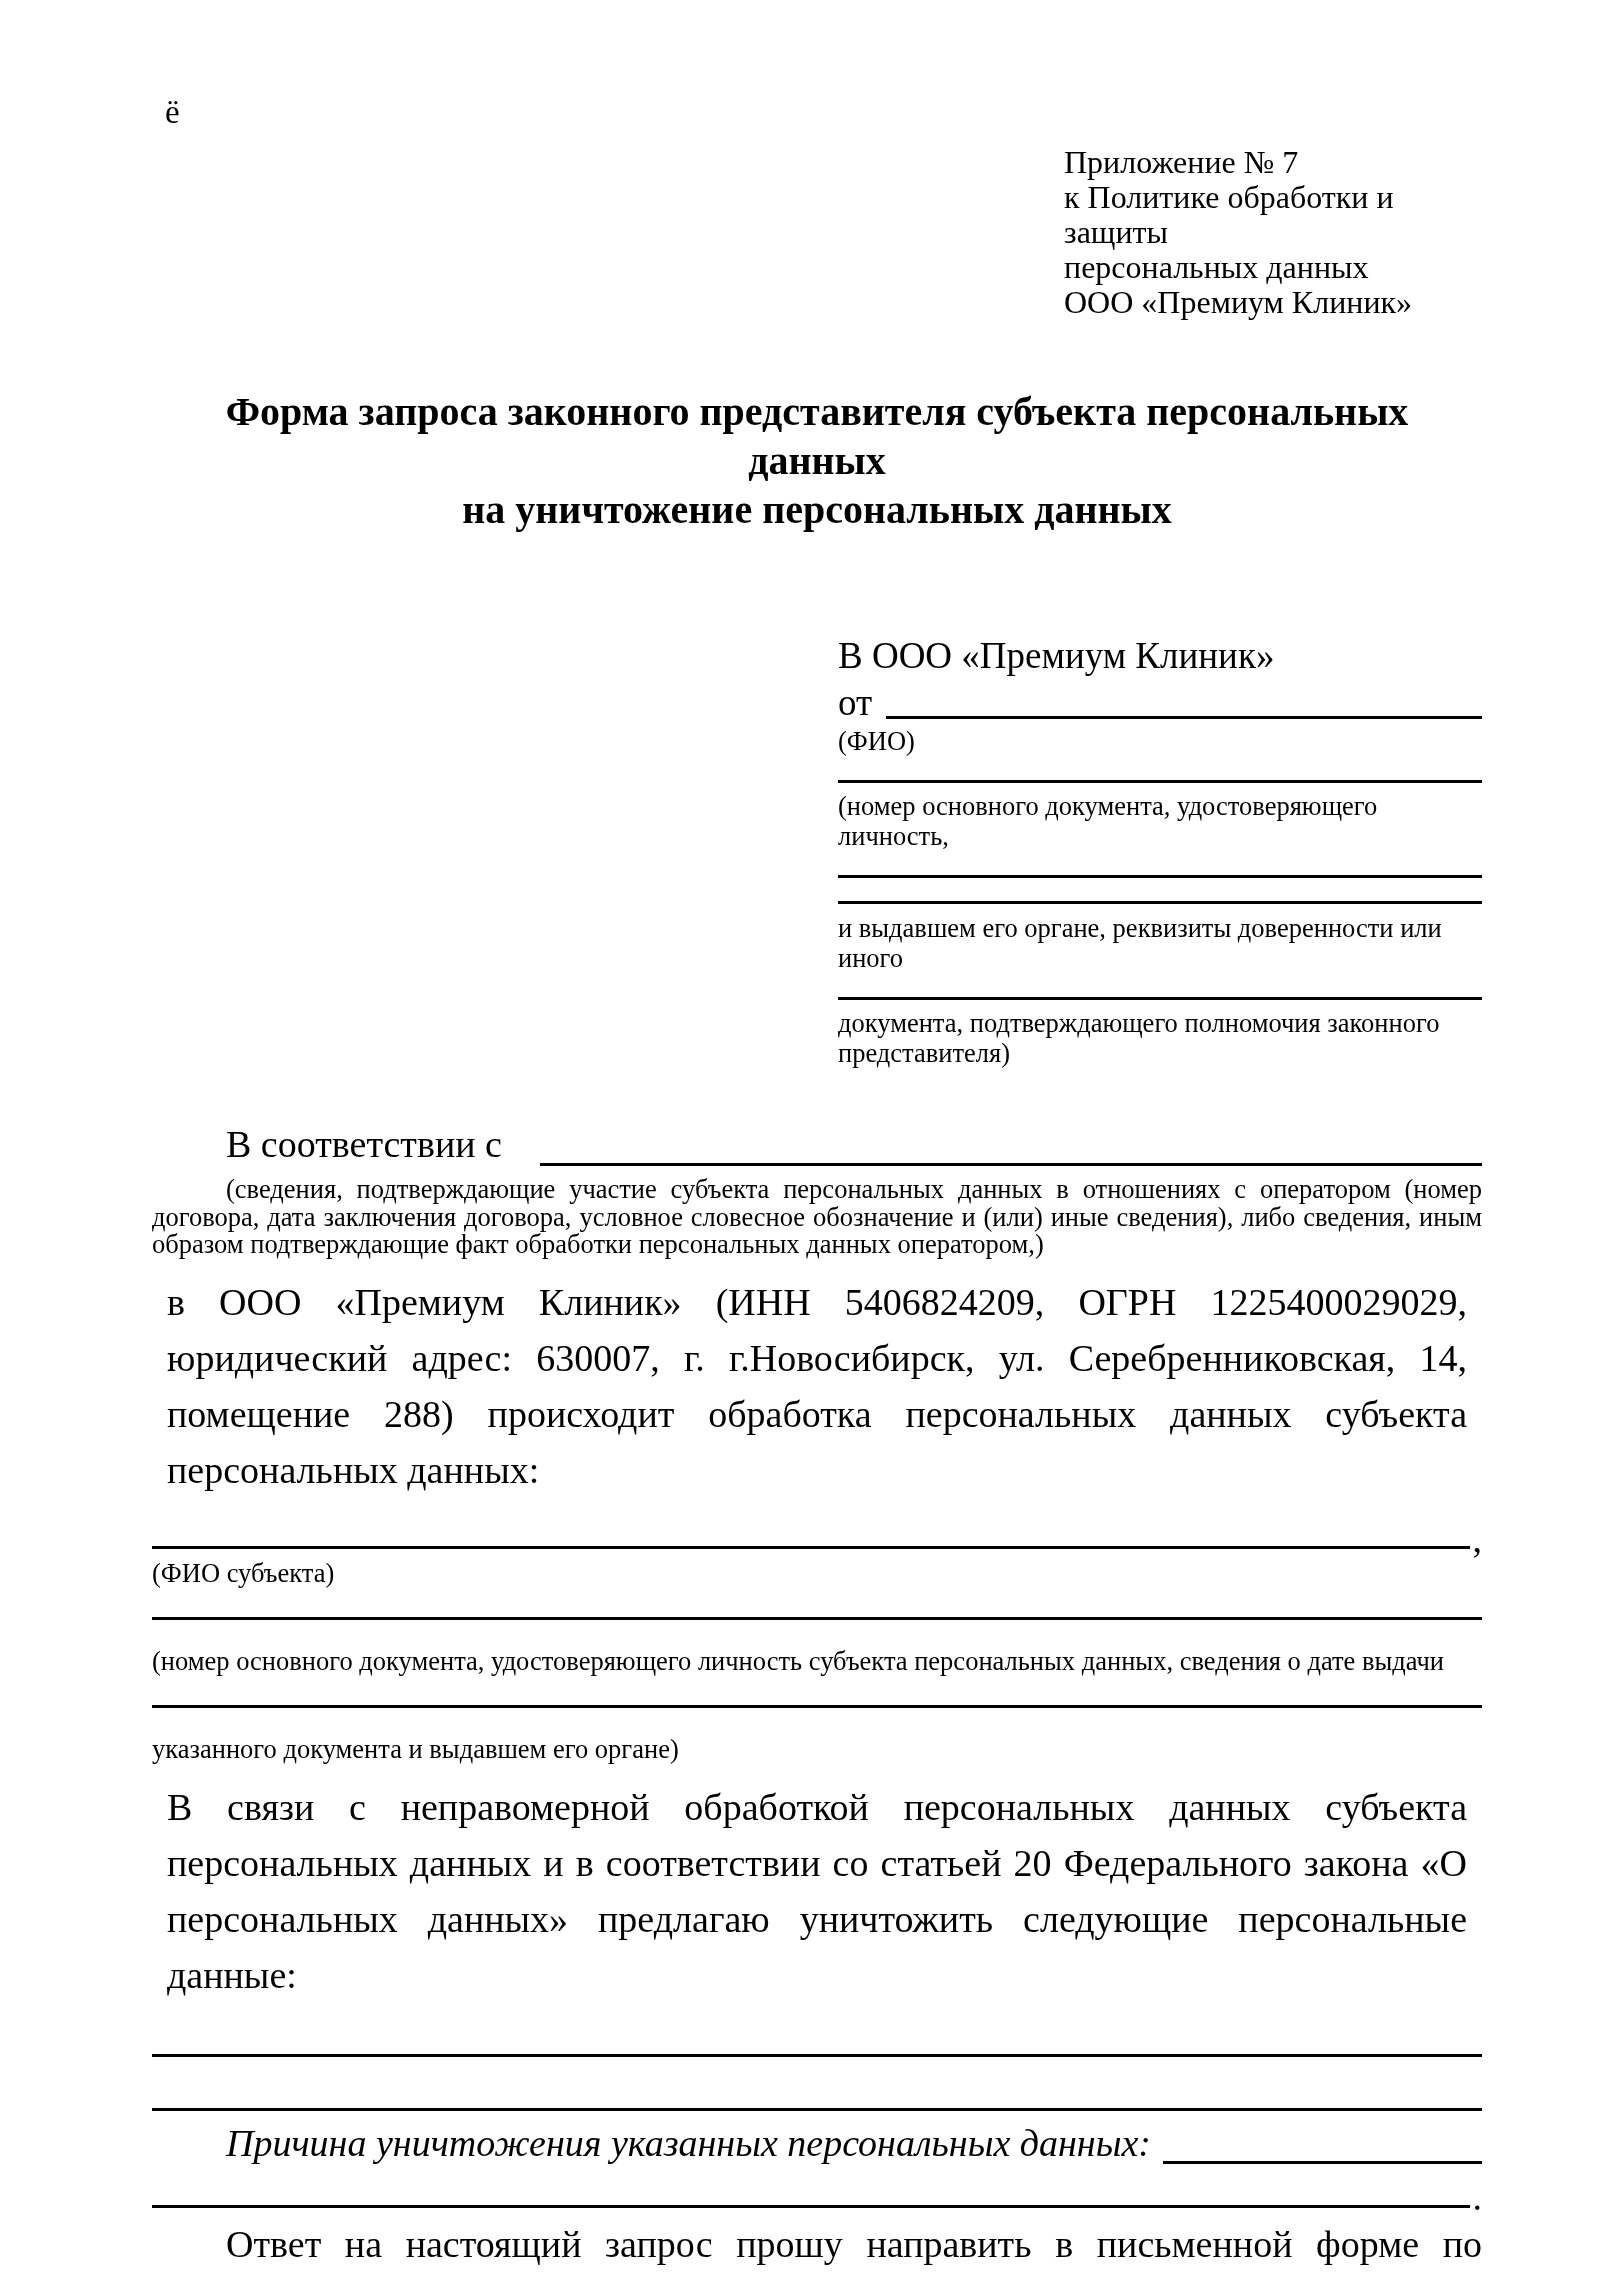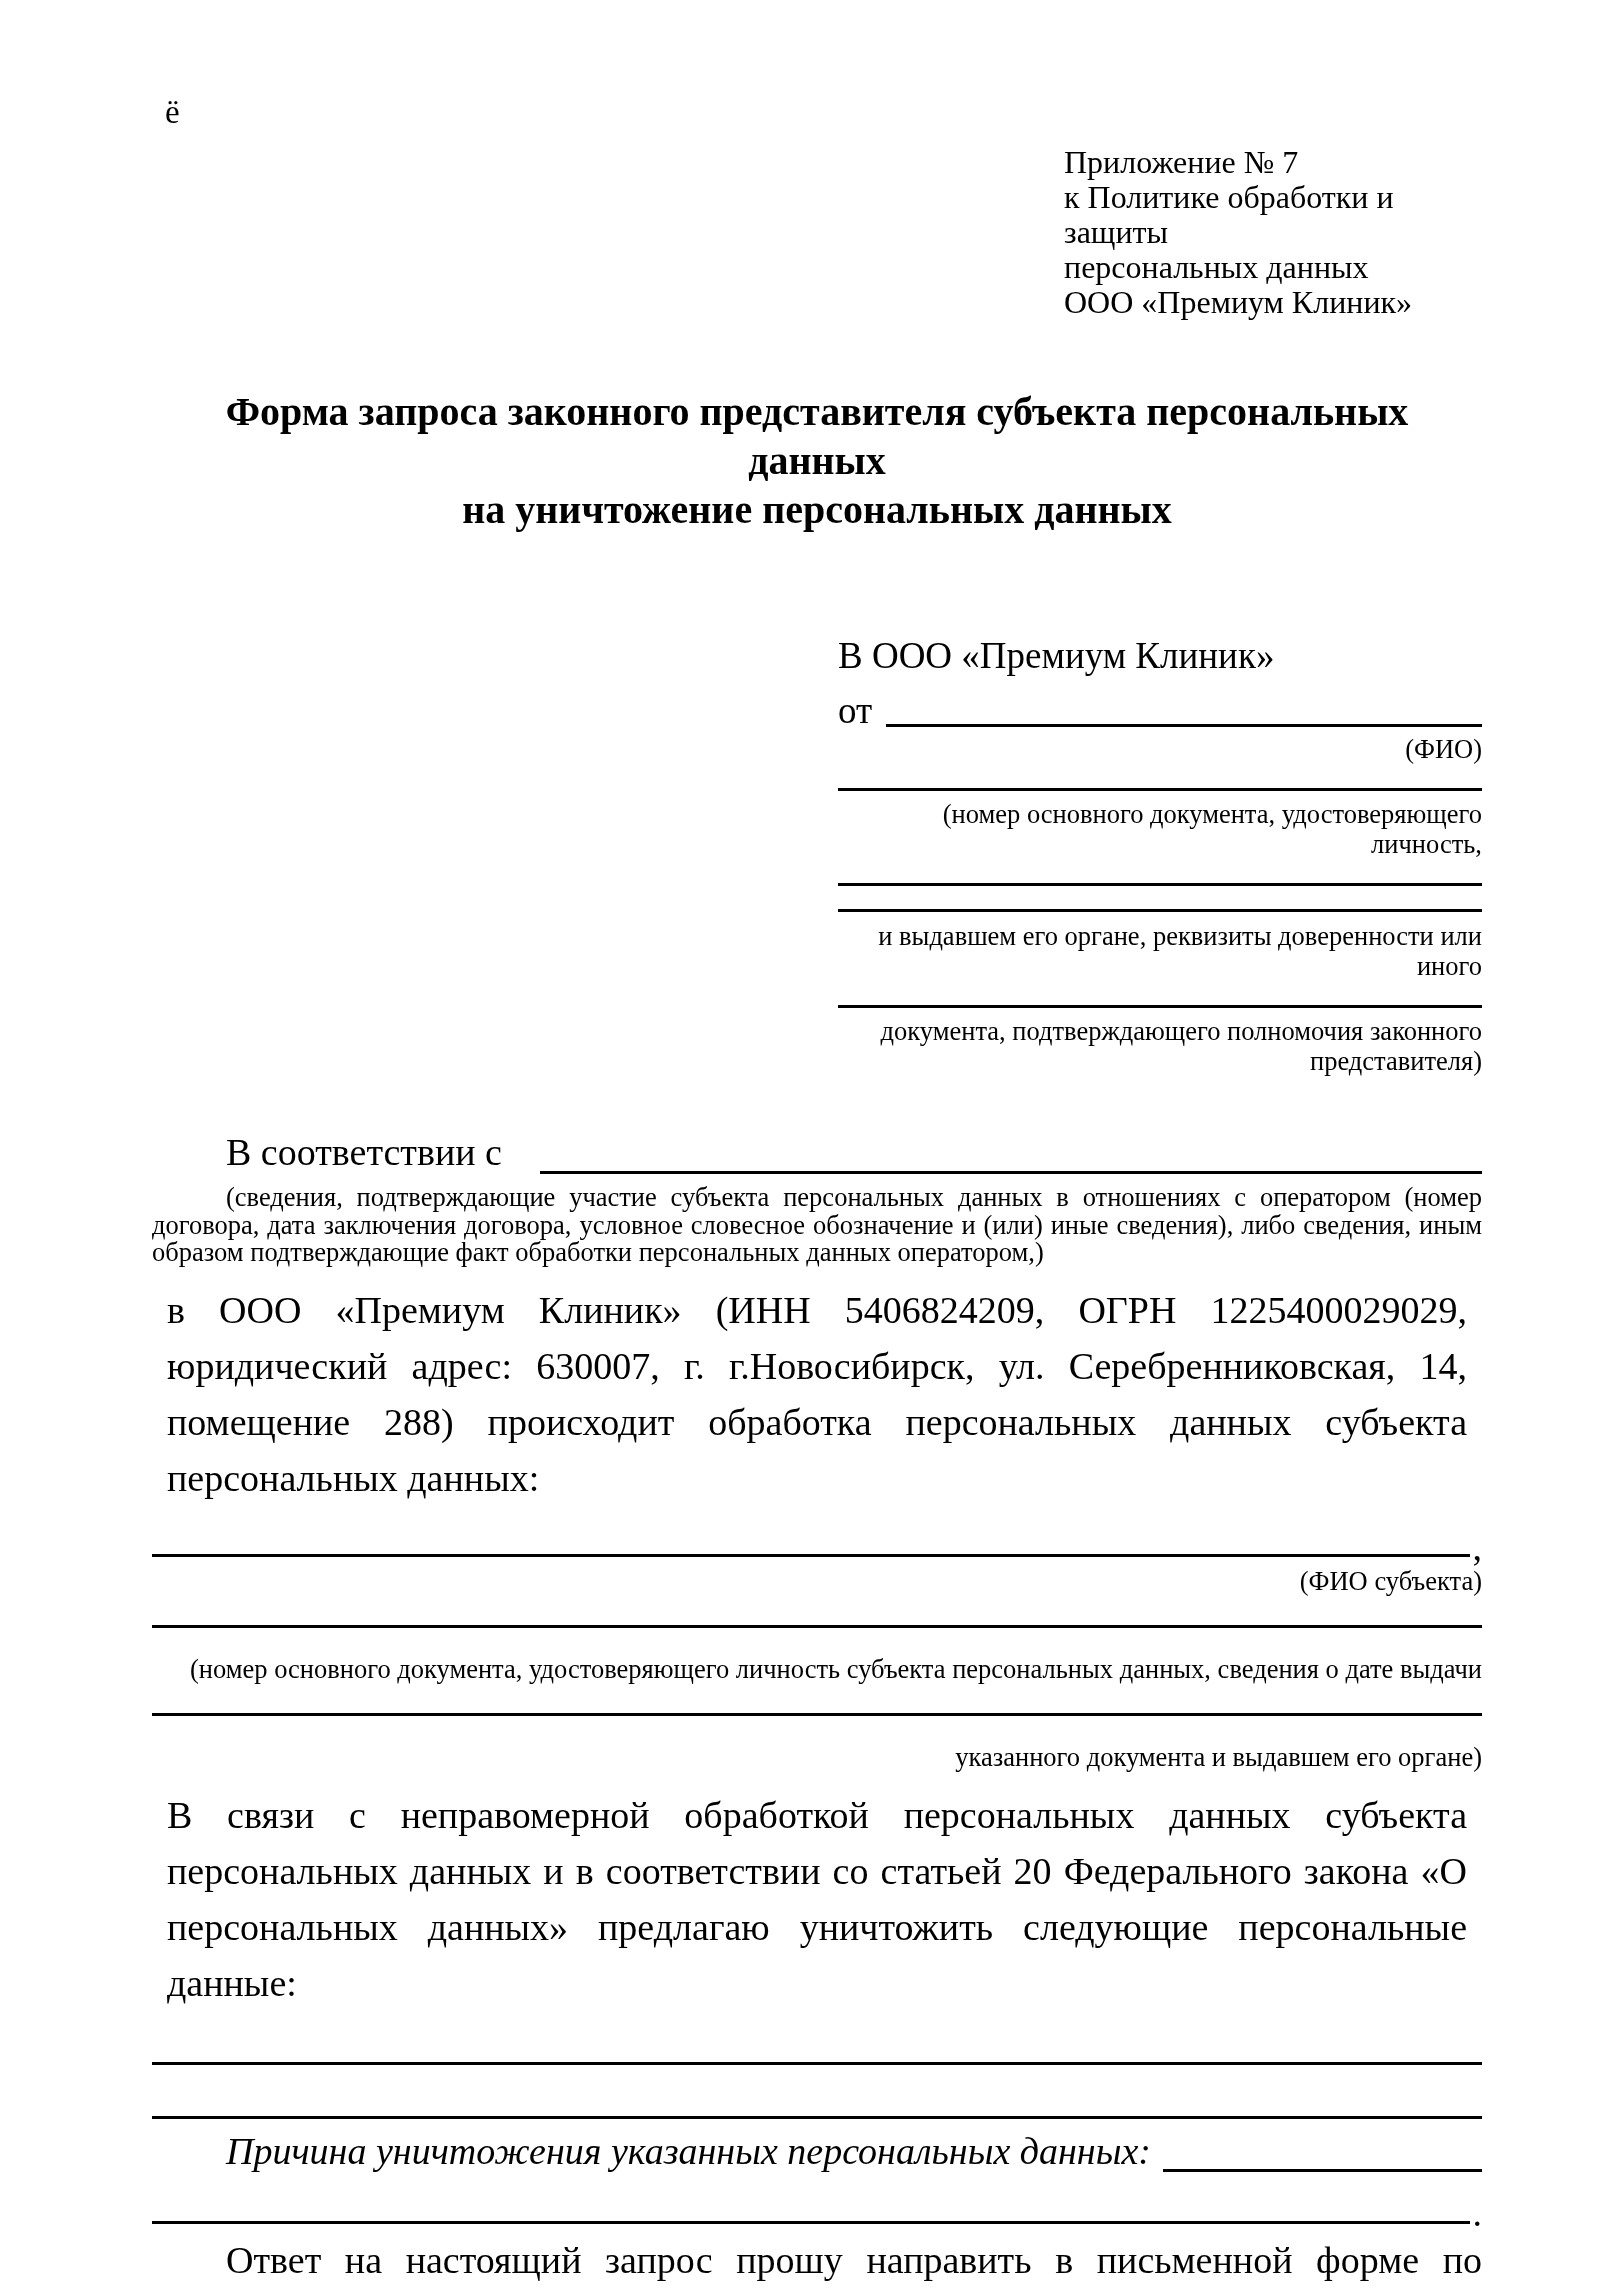--- a/index.html
+++ b/index.html
@@ -38,28 +38,28 @@
     line-height: 49px;
   }
   
   .addressee {
     margin-left: 686px;
     width: 644px;
     margin-top: 98px;
     font-size: 37px;
     line-height: 47px;
   }
-  .flexrow { display: flex; align-items: flex-end; margin-top: 8px; }
+  .flexrow { display: flex; align-items: flex-end; }
   .uline { border-bottom: 3.9px solid #000; height: 0; }
   .grow { flex: 1 1 auto; }
   .from-row .uline { margin-left: 13.7px; margin-bottom: 6.9px; }
   .cap {
     font-size: 26.5px;
     line-height: 30px;
-    text-align: right;
+    text-align: left;
   }
   .fld { margin-top: 23.5px; }
   .fld .uline { margin-bottom: 8.8px; }
   
   .body { margin-top: 55px; font-size: 38px; line-height: 56px; }
   .accord-row { padding-left: 74px; height: 49px; gap: 24px; }
   .accord-row .uline { margin-left: 13.7px; margin-bottom: 6.9px; }
   .note {
     font-size: 26.5px;
     line-height: 27.4px;

